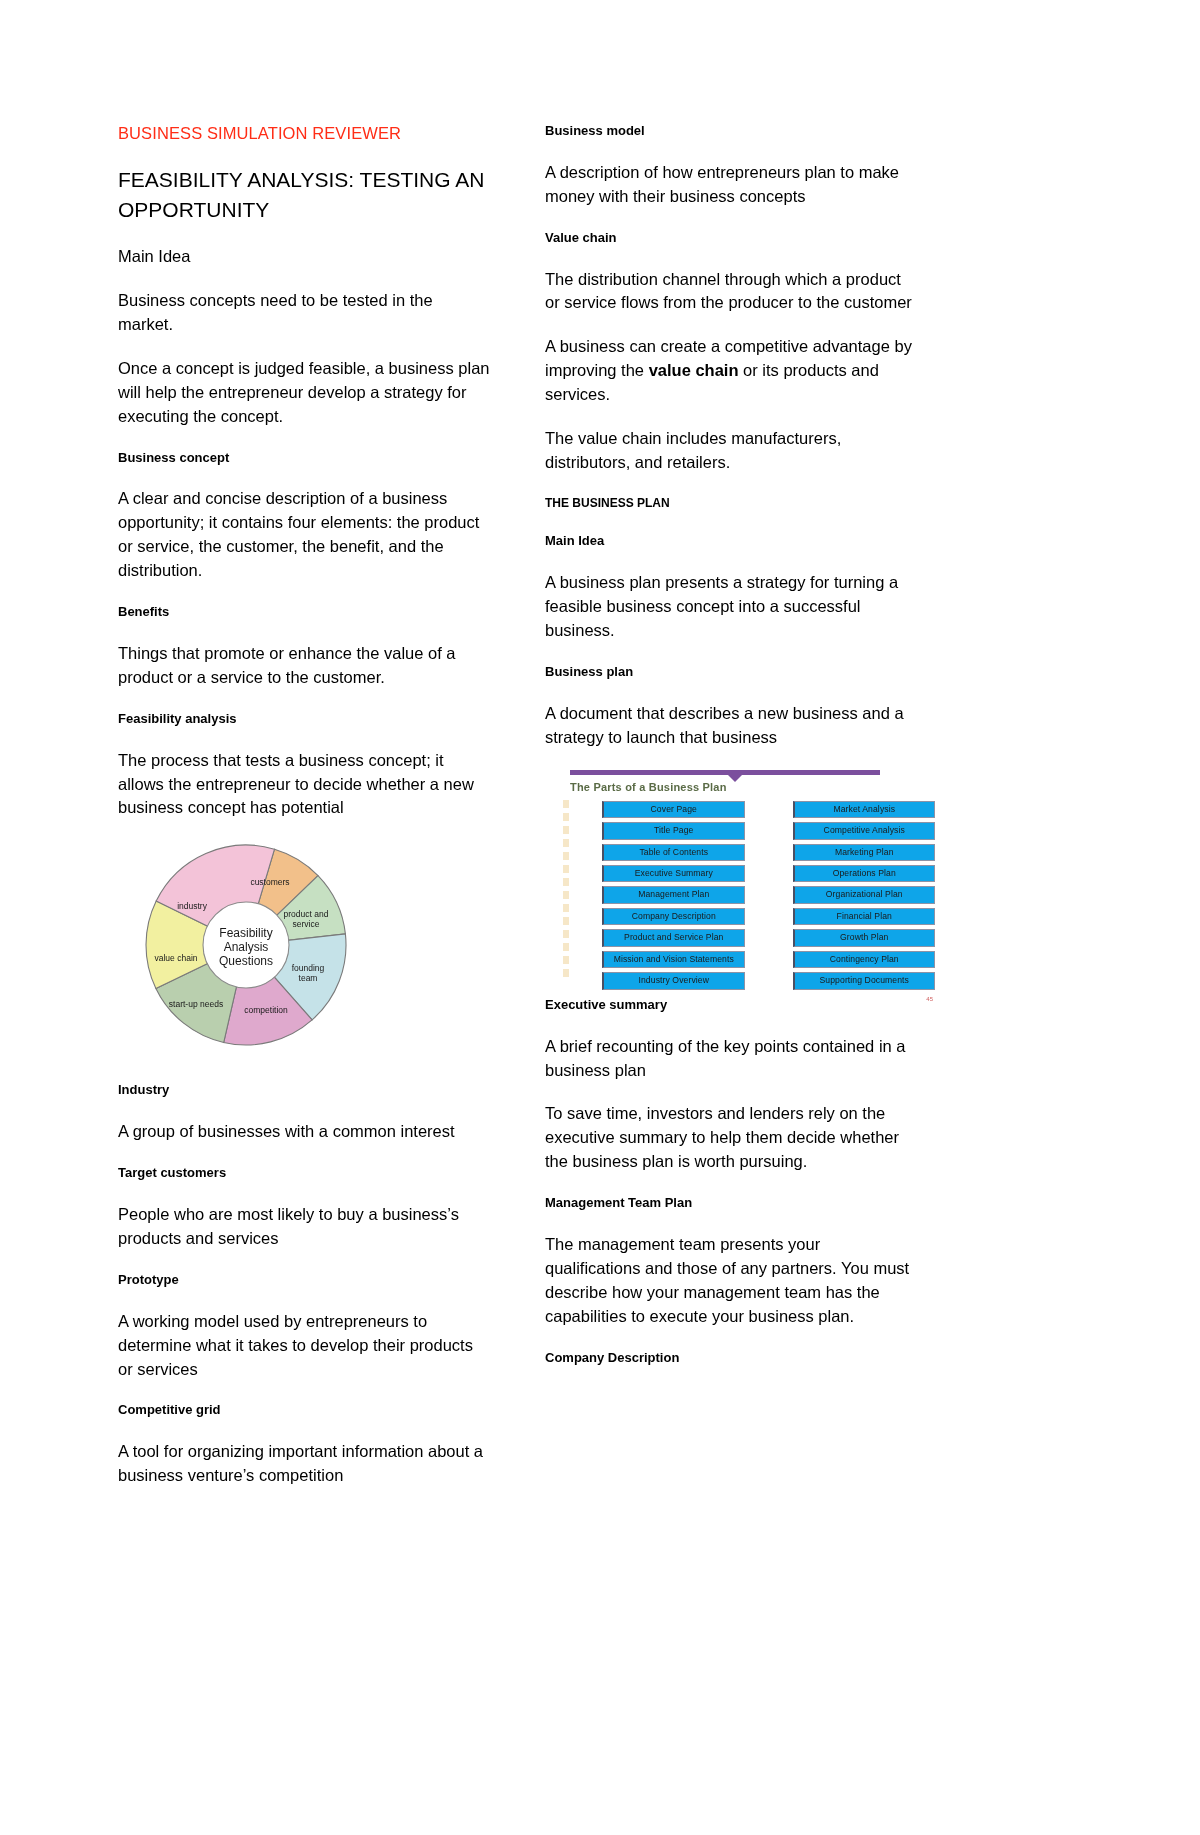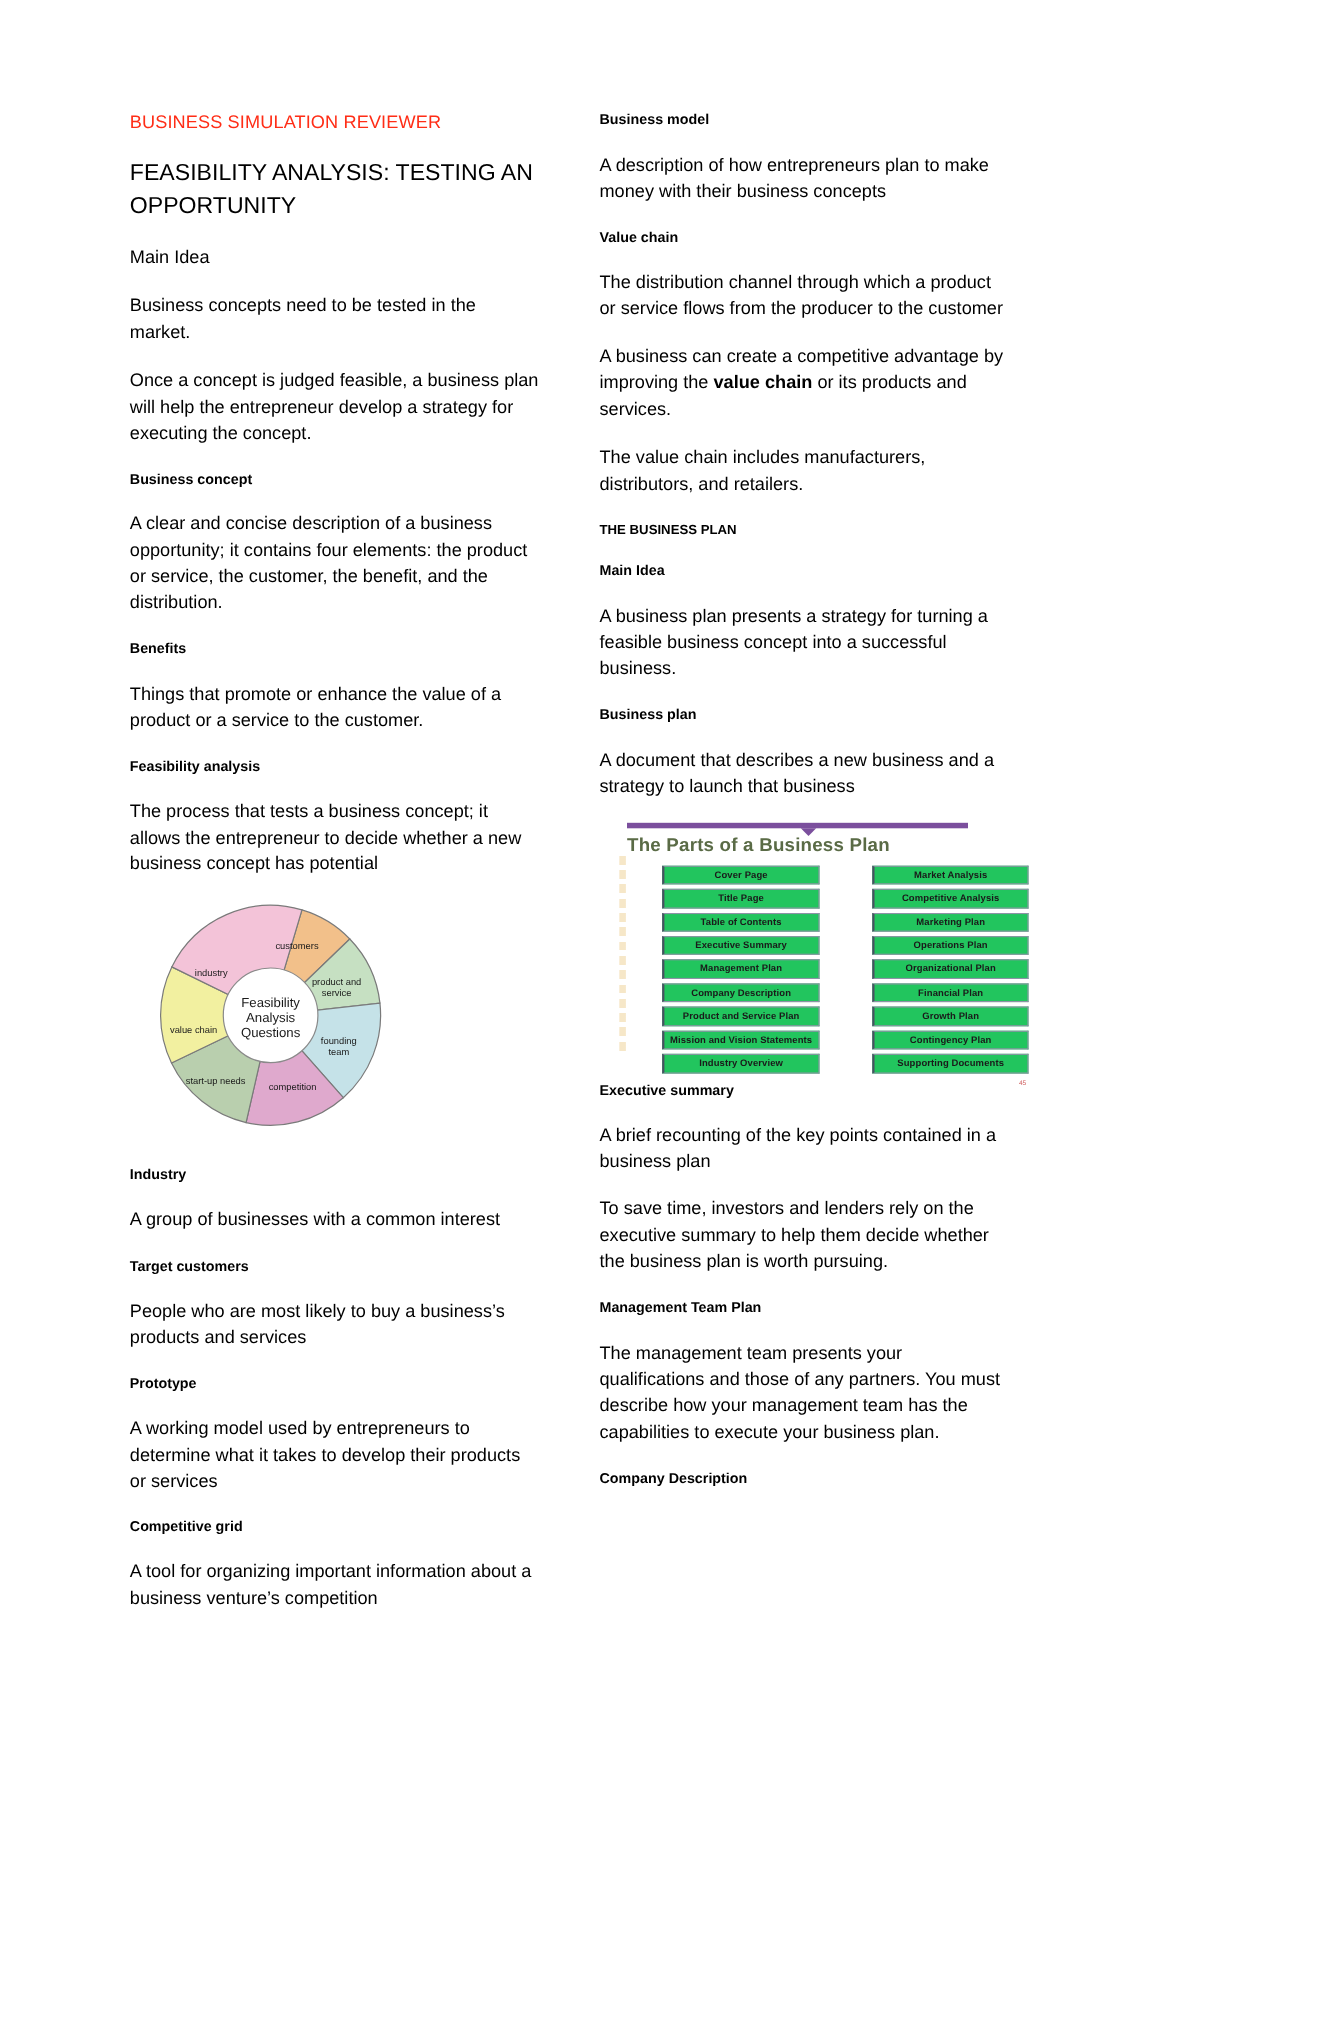--- a/index.html
+++ b/index.html
@@ -20,21 +20,21 @@
     position: absolute;
     left: 0; top: 0;
     width: 1200px;
     height: 1835px;
     background: #fff;
   }
 
   .columns {
     position: absolute;
     left: 118px;
-    top: 100px;
+    top: 122px;
     width: 800px;
     display: flex;
     gap: 55px;
   }
 
   .col {
     width: 372px;
   }
 
   .doc-title {
@@ -113,43 +113,43 @@
     content: "";
     position: absolute;
     left: 158px;
     top: 5px;
     width: 0; height: 0;
     border-left: 7px solid transparent;
     border-right: 7px solid transparent;
     border-top: 7px solid #7b4f9d;
   }
   .plan-title {
-    font-size: 17px;
+    font-size: 11px;
     font-weight: 700;
     color: #5a6b46;
     padding: 6px 0 8px 7px;
     letter-spacing: 0.2px;
   }
   .plan-grid {
     display: flex;
     gap: 16px;
     padding-left: 7px;
   }
   .plan-col {
     display: flex;
     flex-direction: column;
     gap: 4px;
     width: 176px;
   }
   .plan-cell {
-    background: #22c55e;
+    background: #0ea5e9;
     border: 1px solid #8d93a6;
     border-left: 2px solid #4a4f63;
     font-size: 8.6px;
-    font-weight: 700;
+    font-weight: 400;
     color: #1a1a1a;
     text-align: center;
     padding: 3px 2px 3px 2px;
     line-height: 1.1;
     letter-spacing: 0.1px;
     margin-left: 32px;
   }
   .plan-leftstripe {
     position: absolute;
     left: 0;

